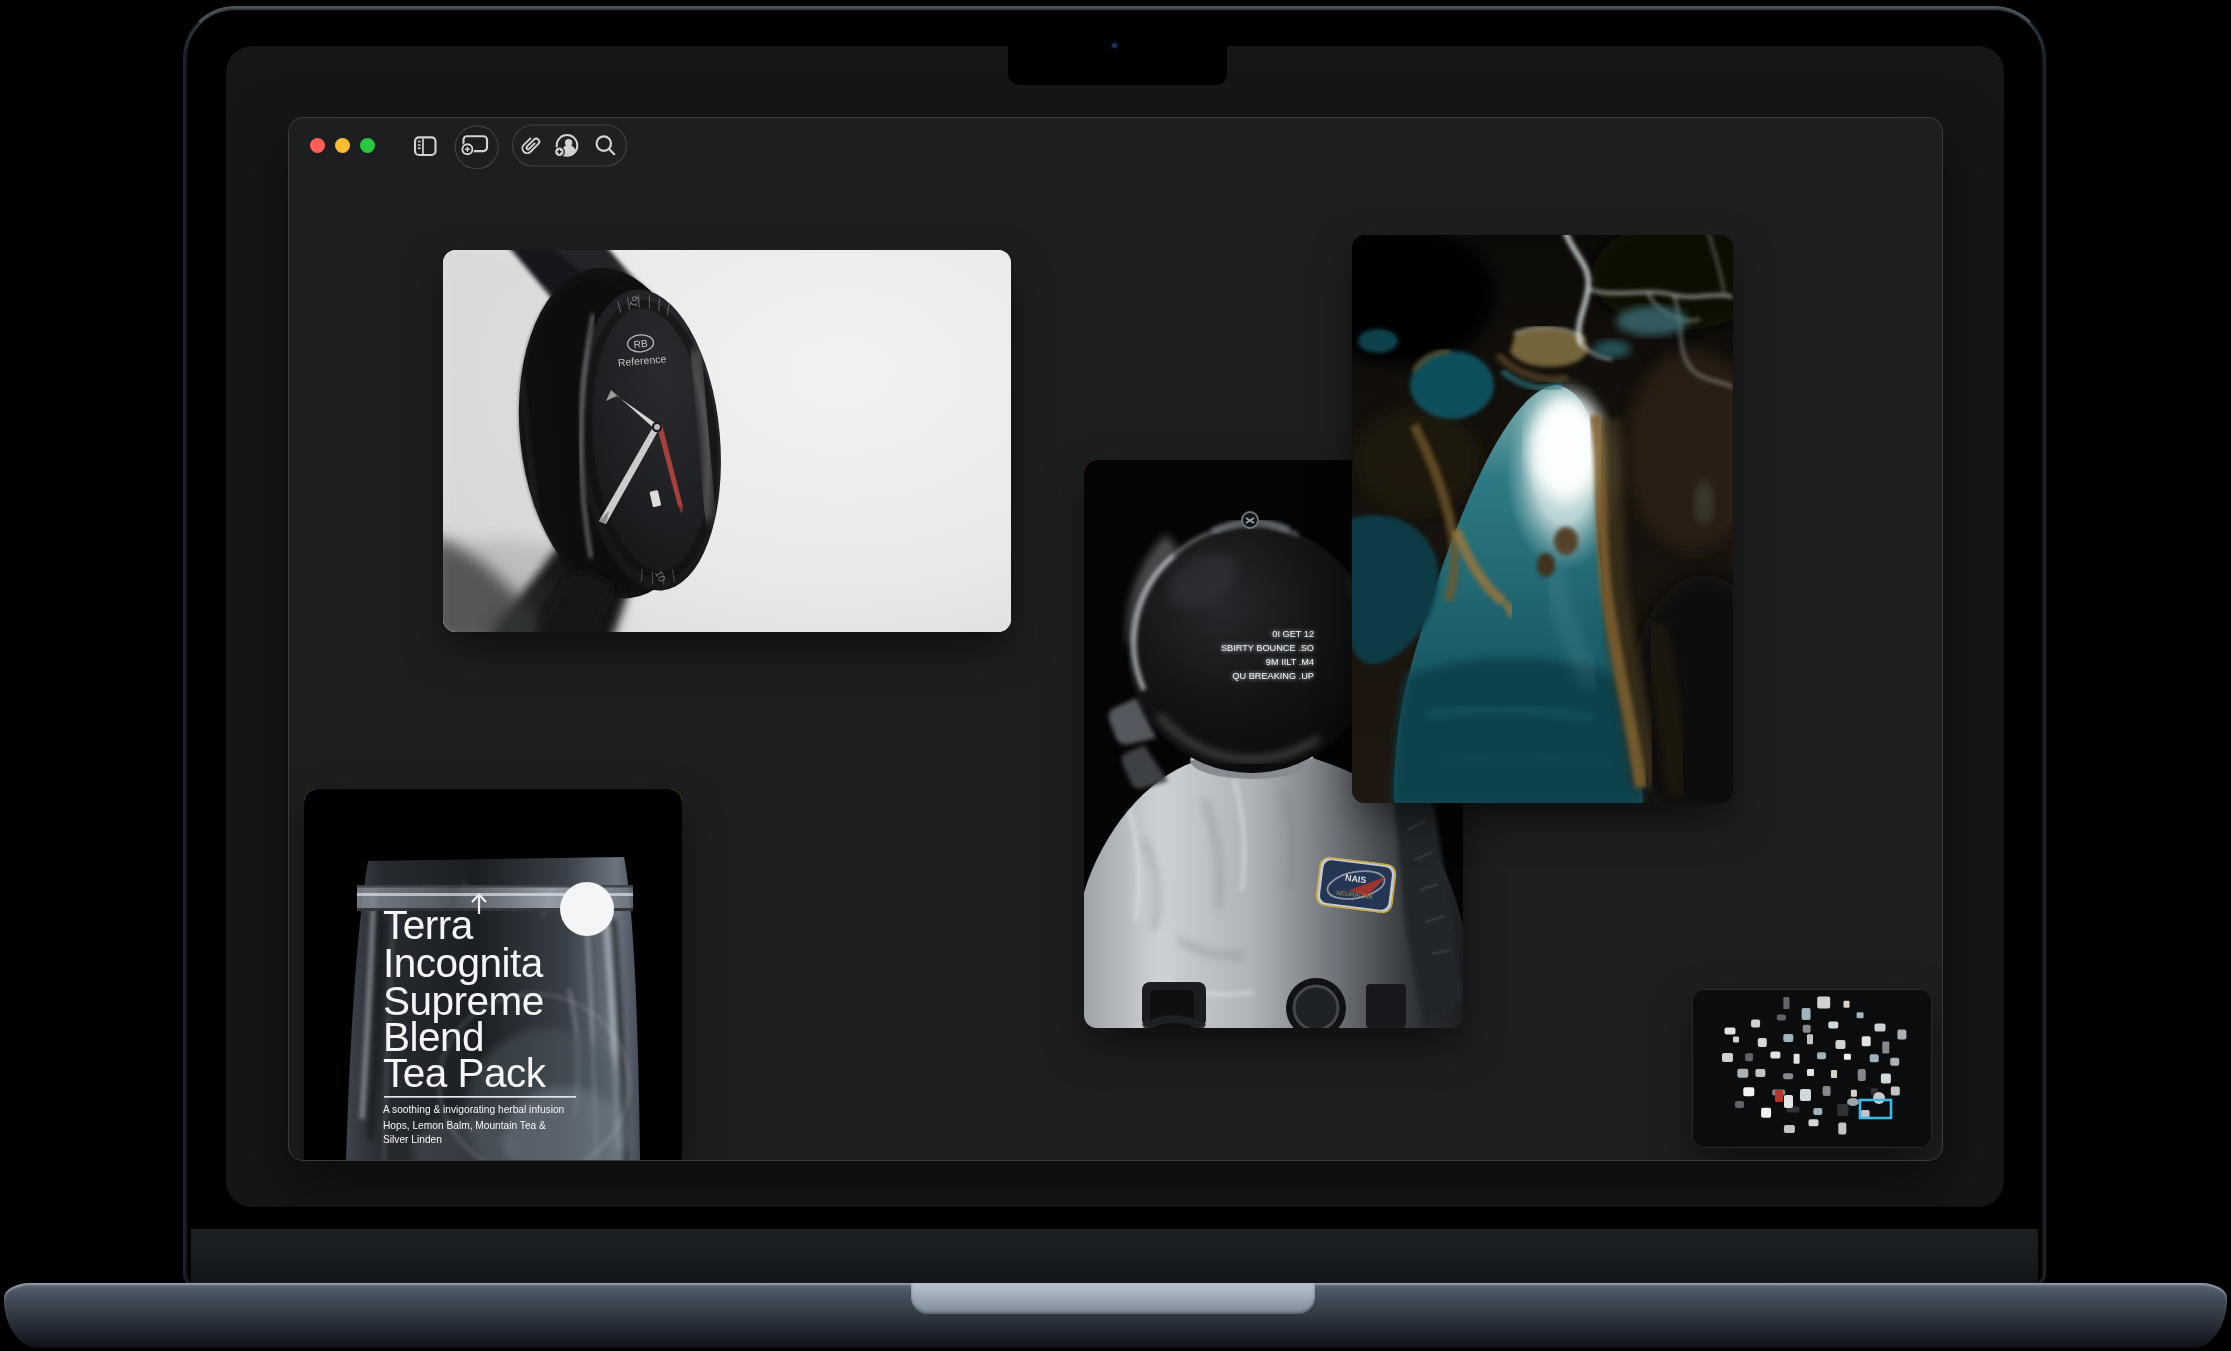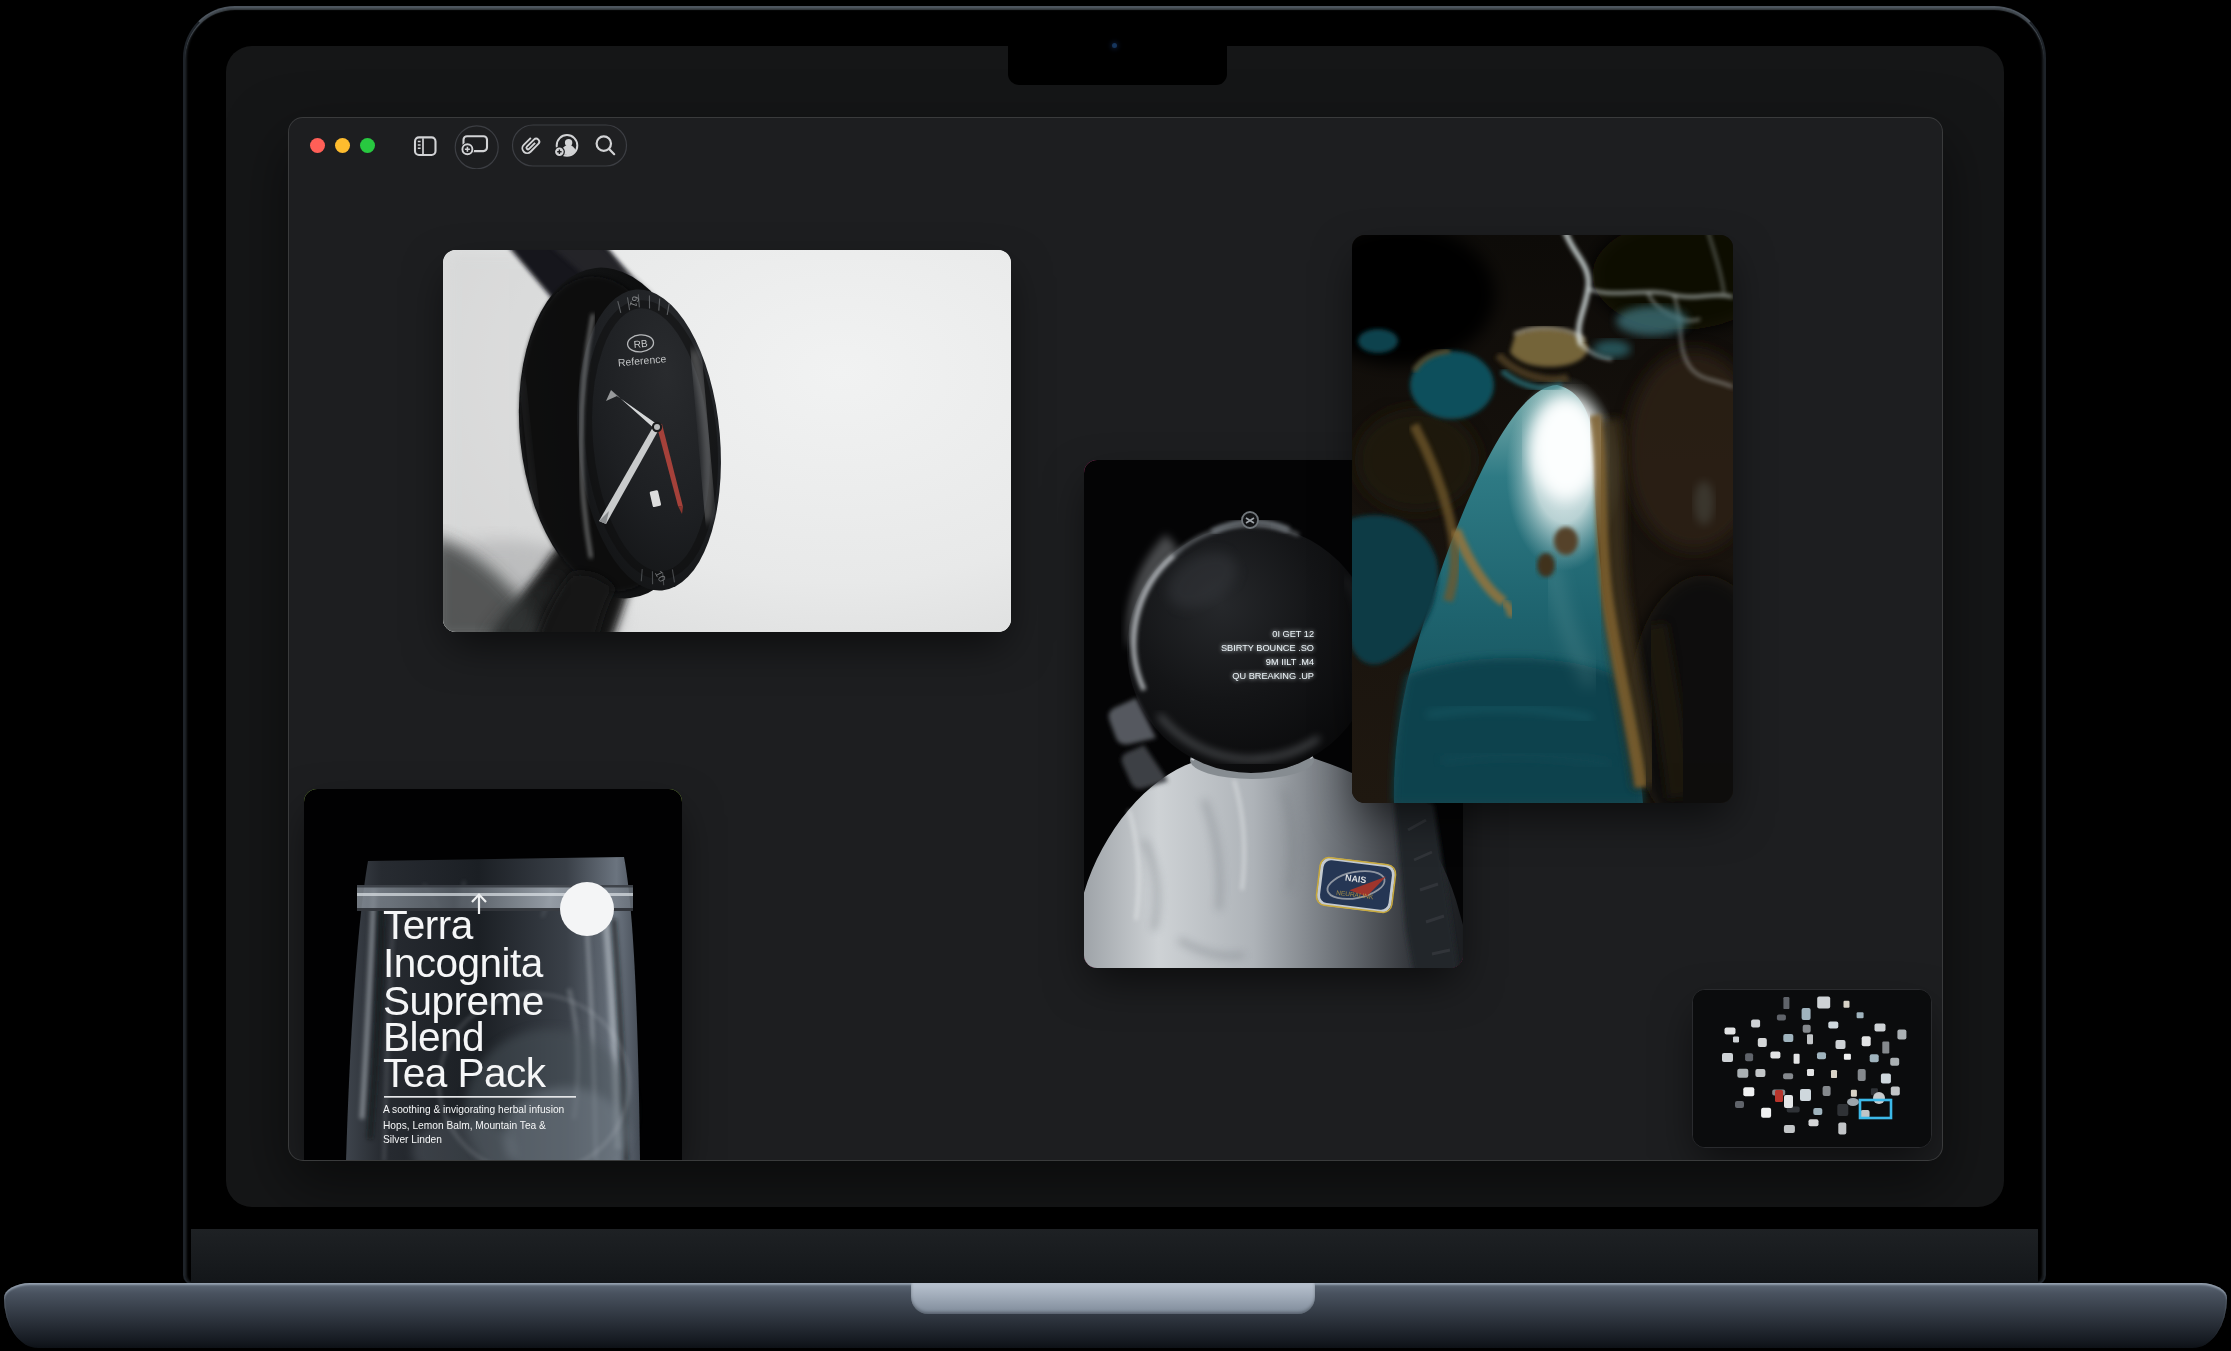--- a/index.html
+++ b/index.html
@@ -21,21 +21,21 @@
     background:linear-gradient(180deg,#b9c3d0 0%,#99a4b2 55%,#7e8a99 100%);
     box-shadow: inset 0 -2px 3px rgba(20,25,32,.35);}
   
   #win{left:62px;top:71px;width:1655px;height:1044px;background:#1d1e20;border-radius:15px;
     border:1px solid rgba(255,255,255,.13); overflow:hidden;
     box-shadow:0 24px 60px rgba(0,0,0,.5);}
   .tl{width:15px;height:15px;border-radius:50%;top:20px;}
   
   .card{border-radius:13px;box-shadow:0 18px 44px -6px rgba(0,0,0,.6);overflow:hidden;}
   #card-watch{left:154px;top:132px;width:568px;height:382px;background:#e9eaea;}
-  #card-astro{left:795px;top:342px;width:379px;height:508px;background:#ec4899;}
+  #card-astro{left:795px;top:342px;width:379px;height:568px;background:#ec4899;}
   #card-aerial{left:1063px;top:117px;width:381px;height:568px;background:#15120e;}
   #card-tea{left:15px;top:671px;width:378px;height:373px;background:#bef264;border-radius:13px 13px 0 0;}
   #card-mini{left:1403px;top:871px;width:240px;height:159px;background:#0b0c0d;border:1px solid #2a2b2e;}
 </style>
 </head>
 <body>
 <div id="shell" class="abs">
   <div id="display" class="abs">
     <div id="win" class="abs">
       <div class="tl abs" style="left:21px;background:#ff5f57"></div>

